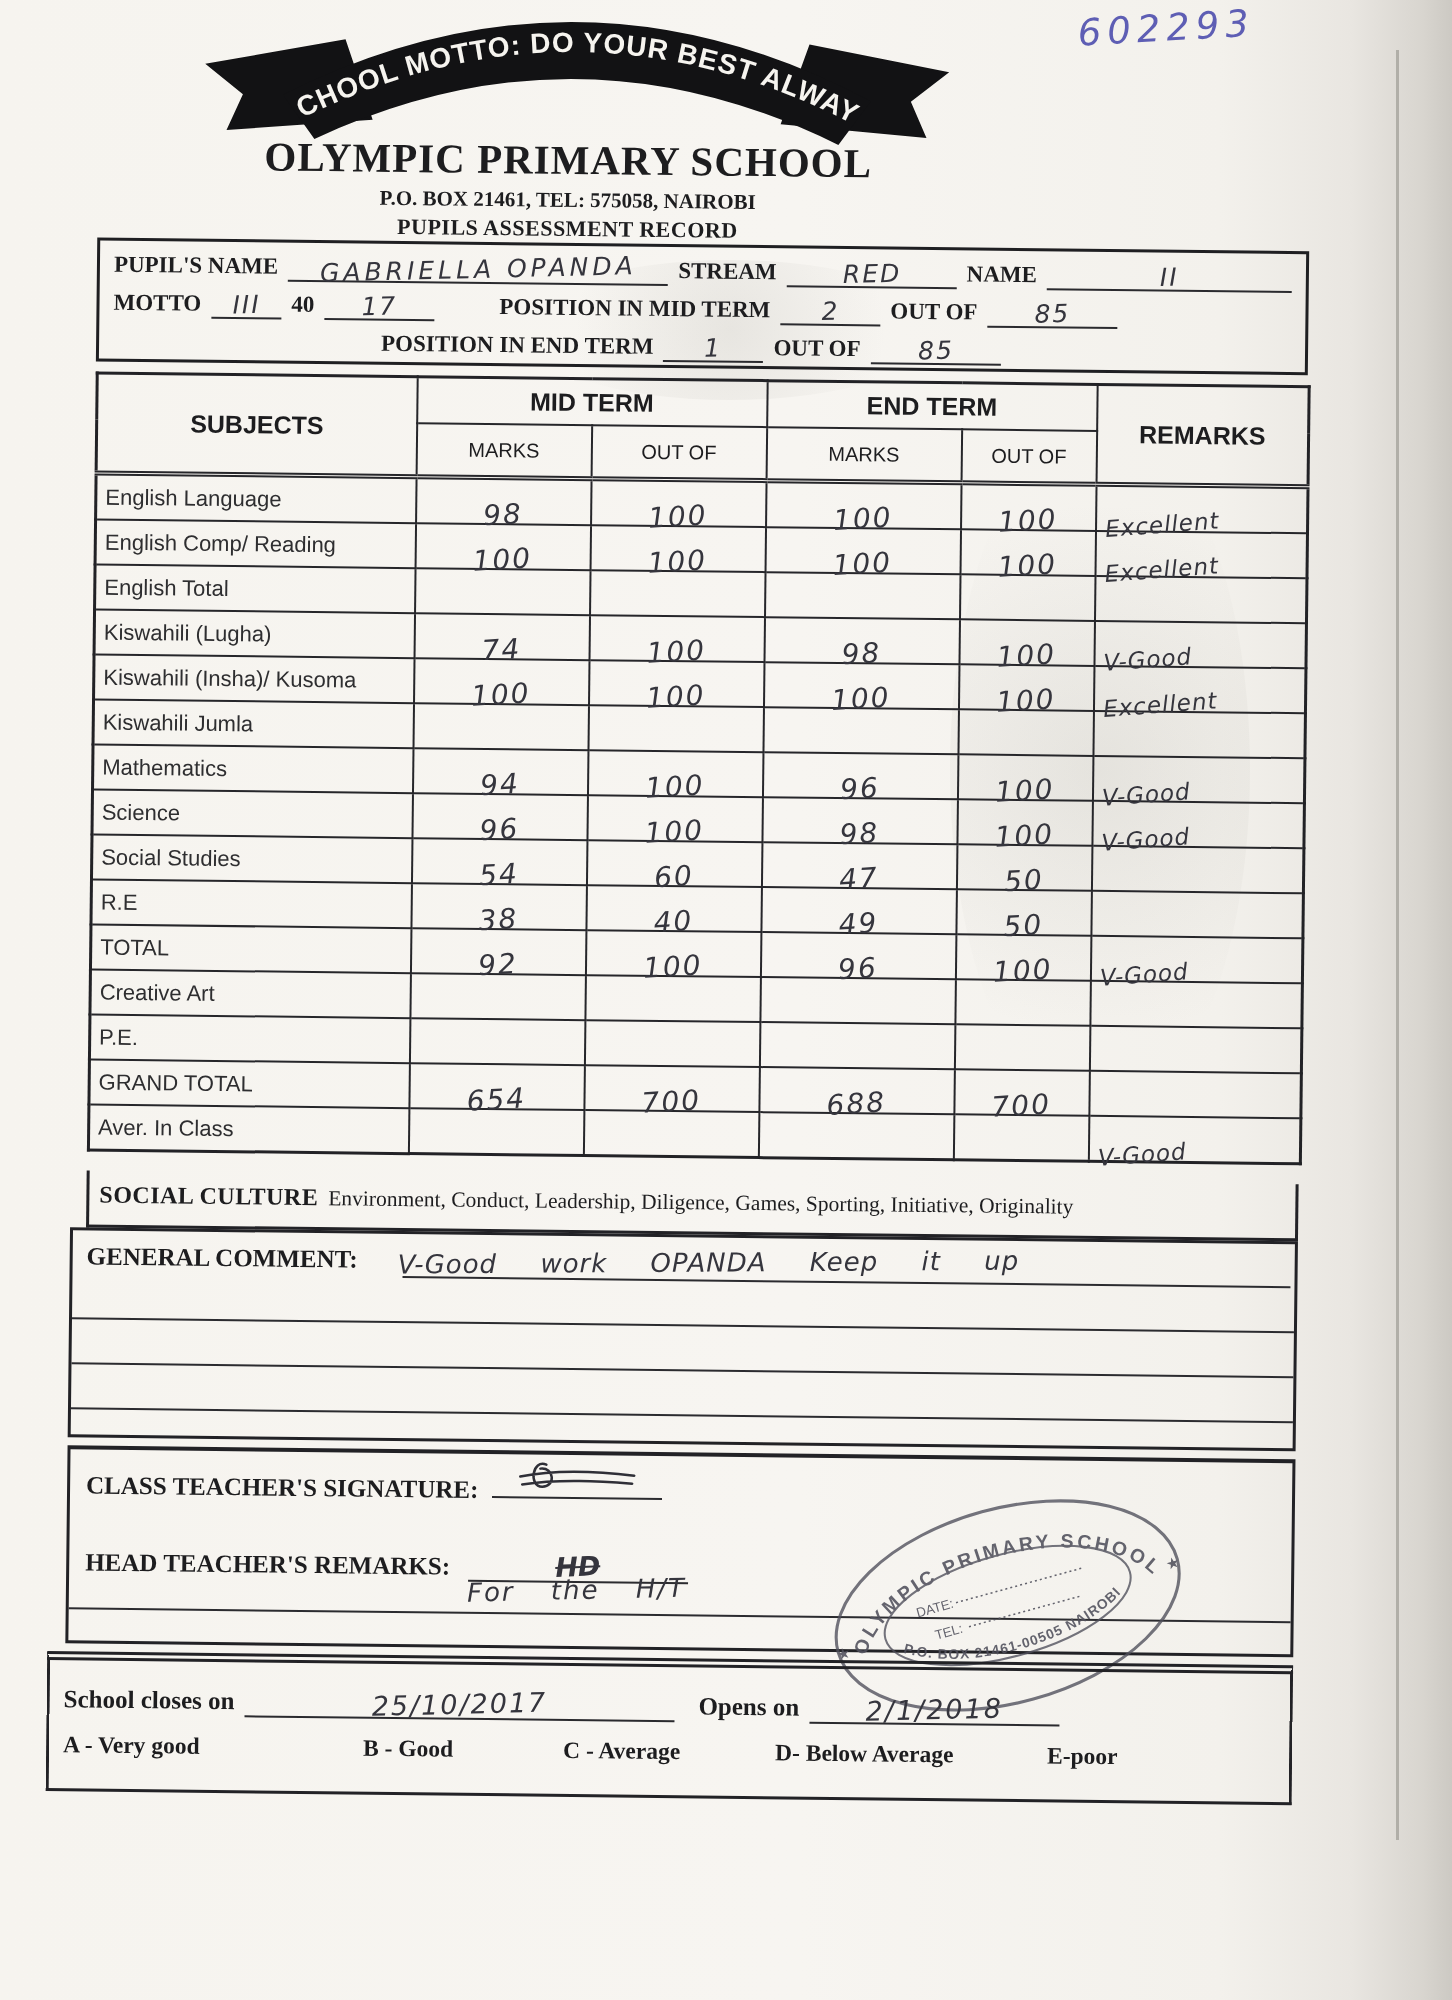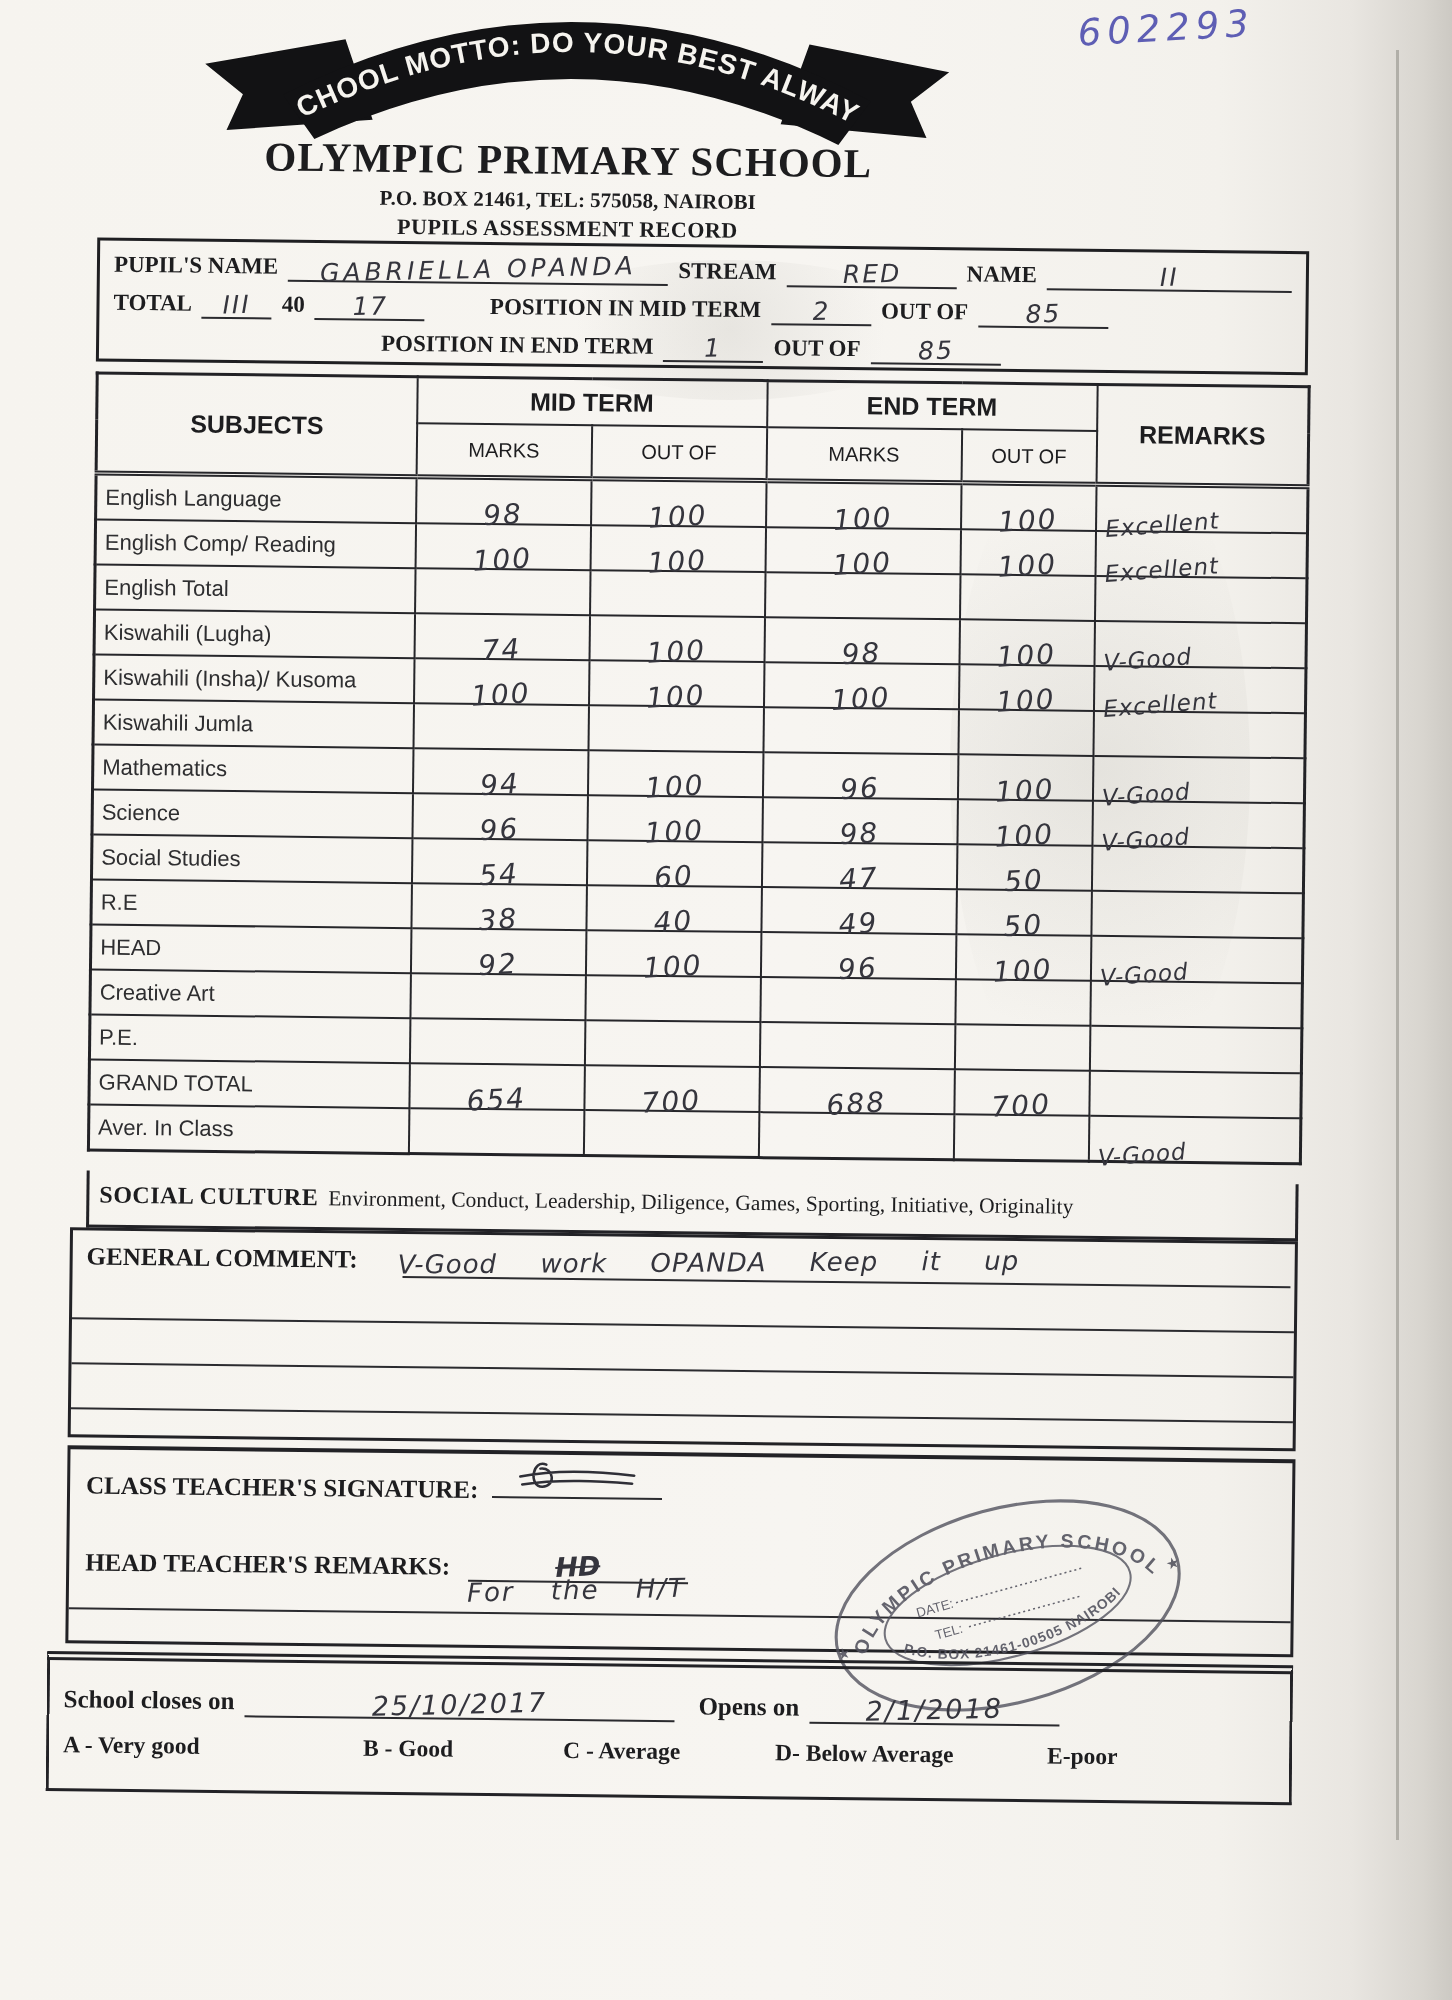--- a/index.html
+++ b/index.html
@@ -120,21 +120,21 @@
     <div class="info-box">
       <div class="info-line">
         <span class="lbl">PUPIL'S NAME</span>
         <span class="blank w-name"><span class="hw hw-val" style="letter-spacing:4px">GABRIELLA OPANDA</span></span>
         <span class="lbl">STREAM</span>
         <span class="blank w-stream"><span class="hw hw-val">RED</span></span>
         <span class="lbl">NAME</span>
         <span class="blank w-class"><span class="hw hw-val">II</span></span>
       </div>
       <div class="info-line">
-        <span class="lbl">TOTAL</span>
+        <span class="lbl">MOTTO</span>
         <span class="blank w-term"><span class="hw hw-val">III</span></span>
         <span class="lbl">40</span>
         <span class="blank w-year"><span class="hw hw-val">17</span></span>
         <span class="lbl sp-mid">POSITION IN MID TERM</span>
         <span class="blank w-pos"><span class="hw hw-val">2</span></span>
         <span class="lbl">OUT OF</span>
         <span class="blank w-outof"><span class="hw hw-val">85</span></span>
       </div>
       <div class="info-line">
         <span class="lbl sp-end">POSITION IN END TERM</span>
@@ -242,21 +242,21 @@
           </tr>
           <tr>
             <td class="td-subject"><span class="print-label">R.E</span></td>
             <td class="td-mark"><span class="hw hw-mark">38</span></td>
             <td class="td-mark"><span class="hw hw-mark">40</span></td>
             <td class="td-mark"><span class="hw hw-mark">49</span></td>
             <td class="td-mark"><span class="hw hw-mark">50</span></td>
             <td class="td-remark"><span class="hw hw-remark"></span></td>
           </tr>
           <tr>
-            <td class="td-subject"><span class="print-label">HEAD</span></td>
+            <td class="td-subject"><span class="print-label">TOTAL</span></td>
             <td class="td-mark"><span class="hw hw-mark">92</span></td>
             <td class="td-mark"><span class="hw hw-mark">100</span></td>
             <td class="td-mark"><span class="hw hw-mark">96</span></td>
             <td class="td-mark"><span class="hw hw-mark">100</span></td>
             <td class="td-remark"><span class="hw hw-remark">V-Good</span></td>
           </tr>
           <tr>
             <td class="td-subject"><span class="print-label">Creative Art</span></td>
             <td class="td-mark"><span class="hw hw-mark"></span></td>
             <td class="td-mark"><span class="hw hw-mark"></span></td>

